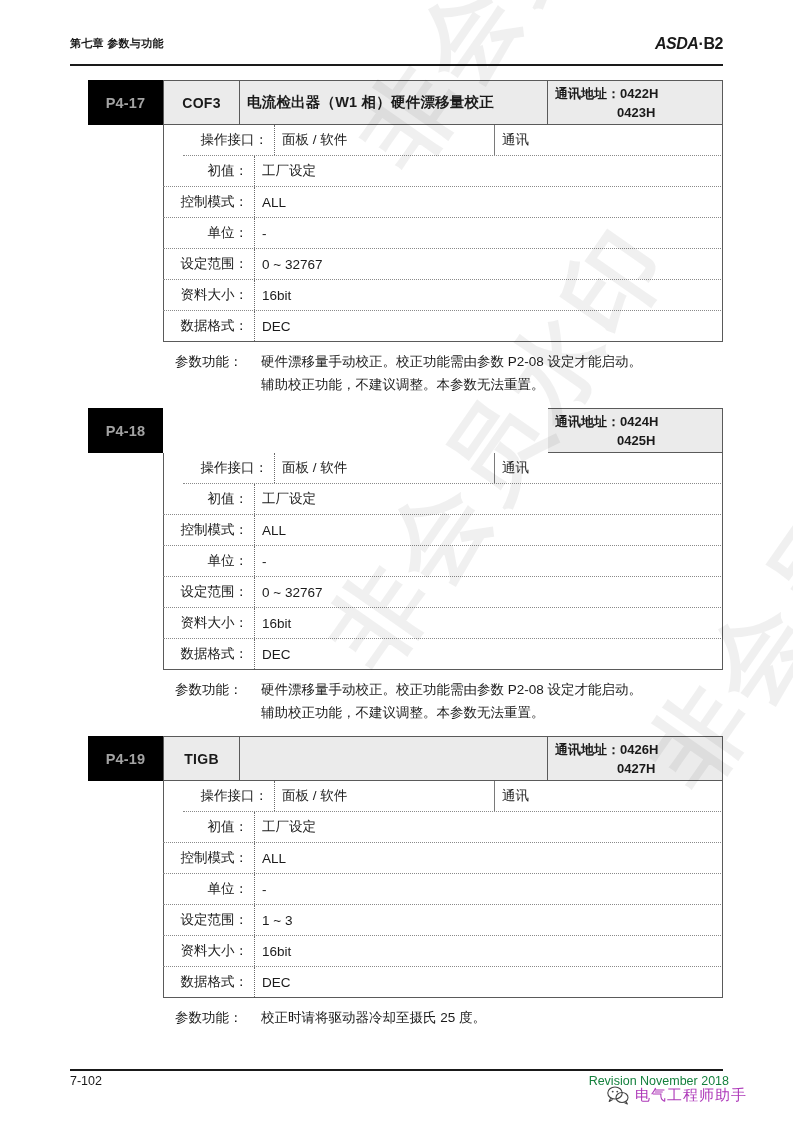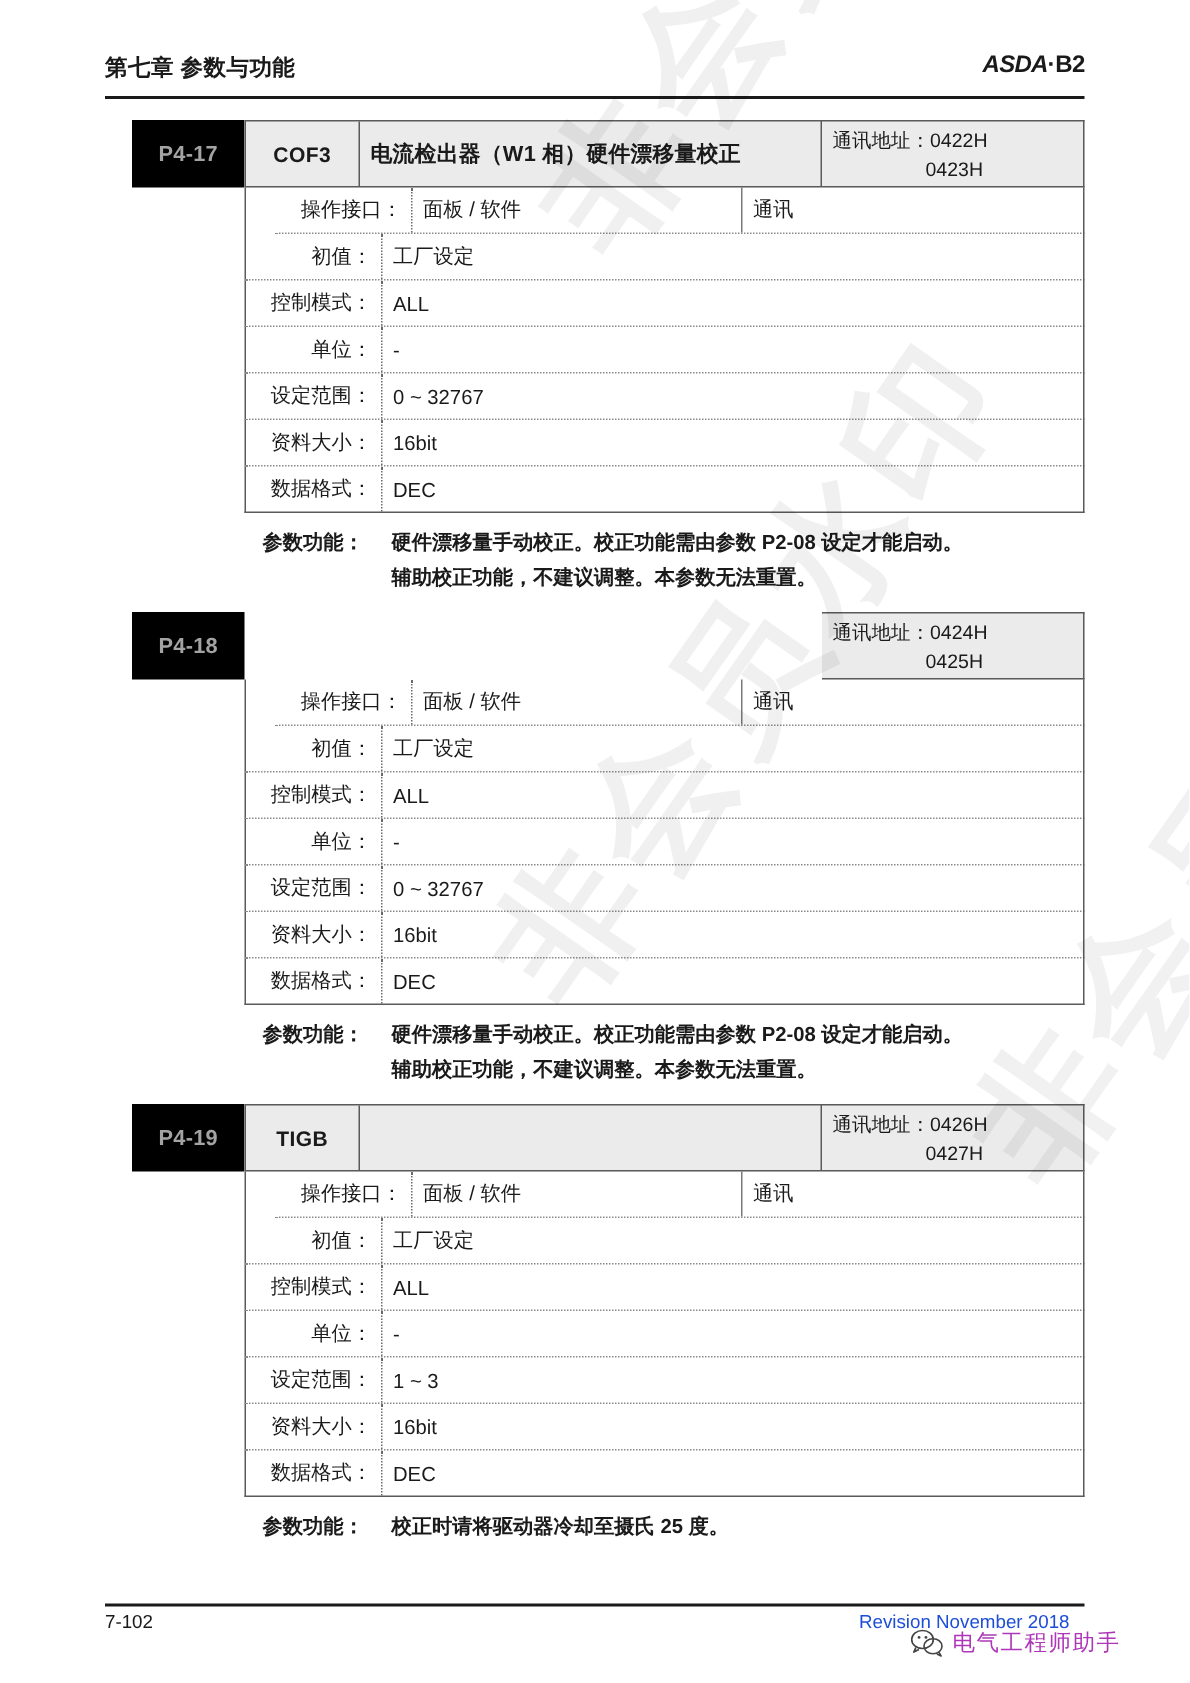--- a/index.html
+++ b/index.html
@@ -51,21 +51,21 @@
     position: absolute;
     left: 70px;
     top: 36px;
     width: 653px;
     height: 30px;
   }
   .runhead-left {
     position: absolute;
     left: 0;
     top: 0;
-    font-size: 15px;
+    font-size: 11px;
     font-weight: 700;
     letter-spacing: 0.3px;
   }
   .runhead-right {
     position: absolute;
     right: 0;
     top: -1px;
     font-size: 16px;
     font-weight: 700;
     letter-spacing: -0.2px;
@@ -150,21 +150,21 @@
     right: 0;
     top: 0;
     width: 175px;
     height: 45px;
     background: #ebebeb;
     border: 1px solid #5a5a5a;
     border-left: none;
     box-sizing: border-box;
     padding: 3px 0 0 7px;
     font-size: 13px;
-    font-weight: 400;
+    font-weight: 700;
     line-height: 19px;
   }
   .addr-l2 { padding-left: 62px; }
 
   
   .p-body {
     position: relative;
     margin-left: 93px;
     width: 560px;
   }
@@ -245,21 +245,20 @@
     align-items: center;
   }
 
   
   .p-desc {
     position: relative;
     margin-top: 8px;
     padding-left: 105px;
     font-size: 13.5px;
     line-height: 23px;
-    font-weight: bold;
   }
   .desc-label {
     position: absolute;
     left: 105px;
     top: 0;
     font-size: 13.5px;
     white-space: nowrap;
   }
   .desc-line1 { padding-left: 86px; }
   .desc-line2 { padding-left: 86px; }
@@ -274,24 +273,24 @@
     background: #1a1a1a;
   }
   .foot-left {
     position: absolute;
     left: 70px;
     top: 1074px;
     font-size: 12.5px;
   }
   .foot-right {
     position: absolute;
-    right: 80px;
+    right: 64px;
     top: 1074px;
     font-size: 12.5px;
-    color: #1d4ed8;
+    color: #15803d;
   }
 
   
   .wechat-mark {
     position: absolute;
     left: 607px;
     top: 1086px;
     display: flex;
     align-items: center;
     gap: 6px;

